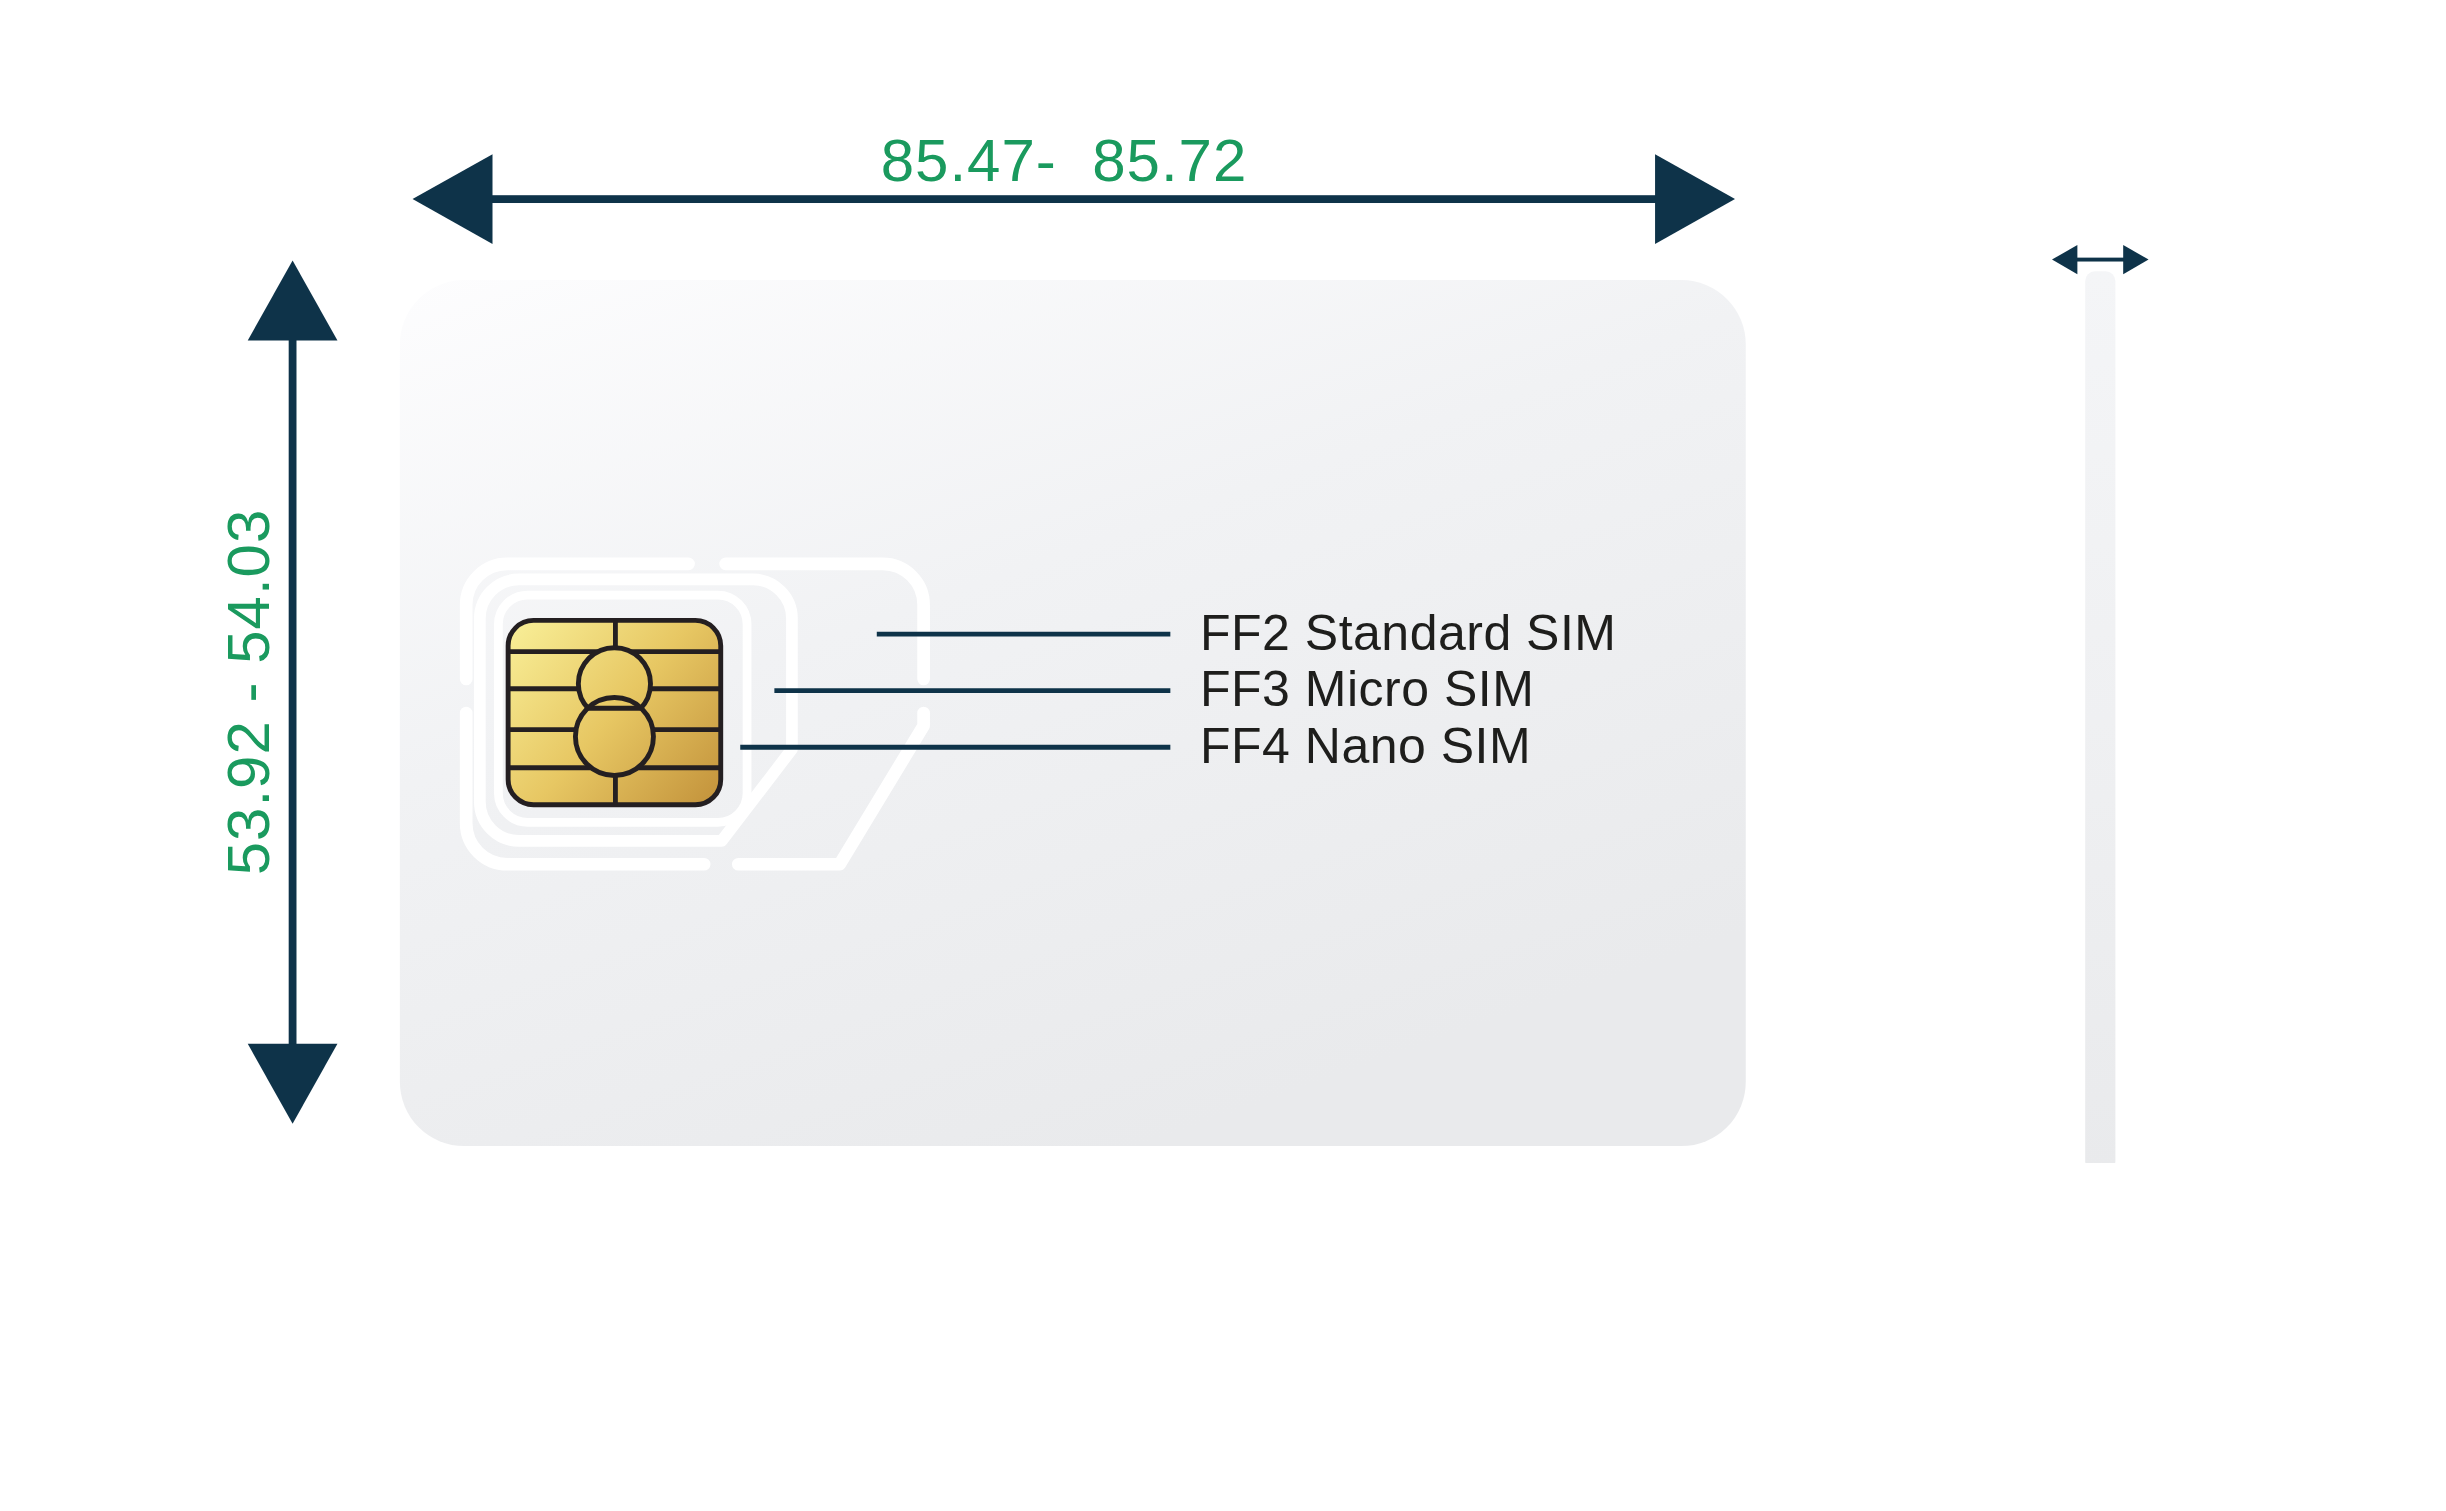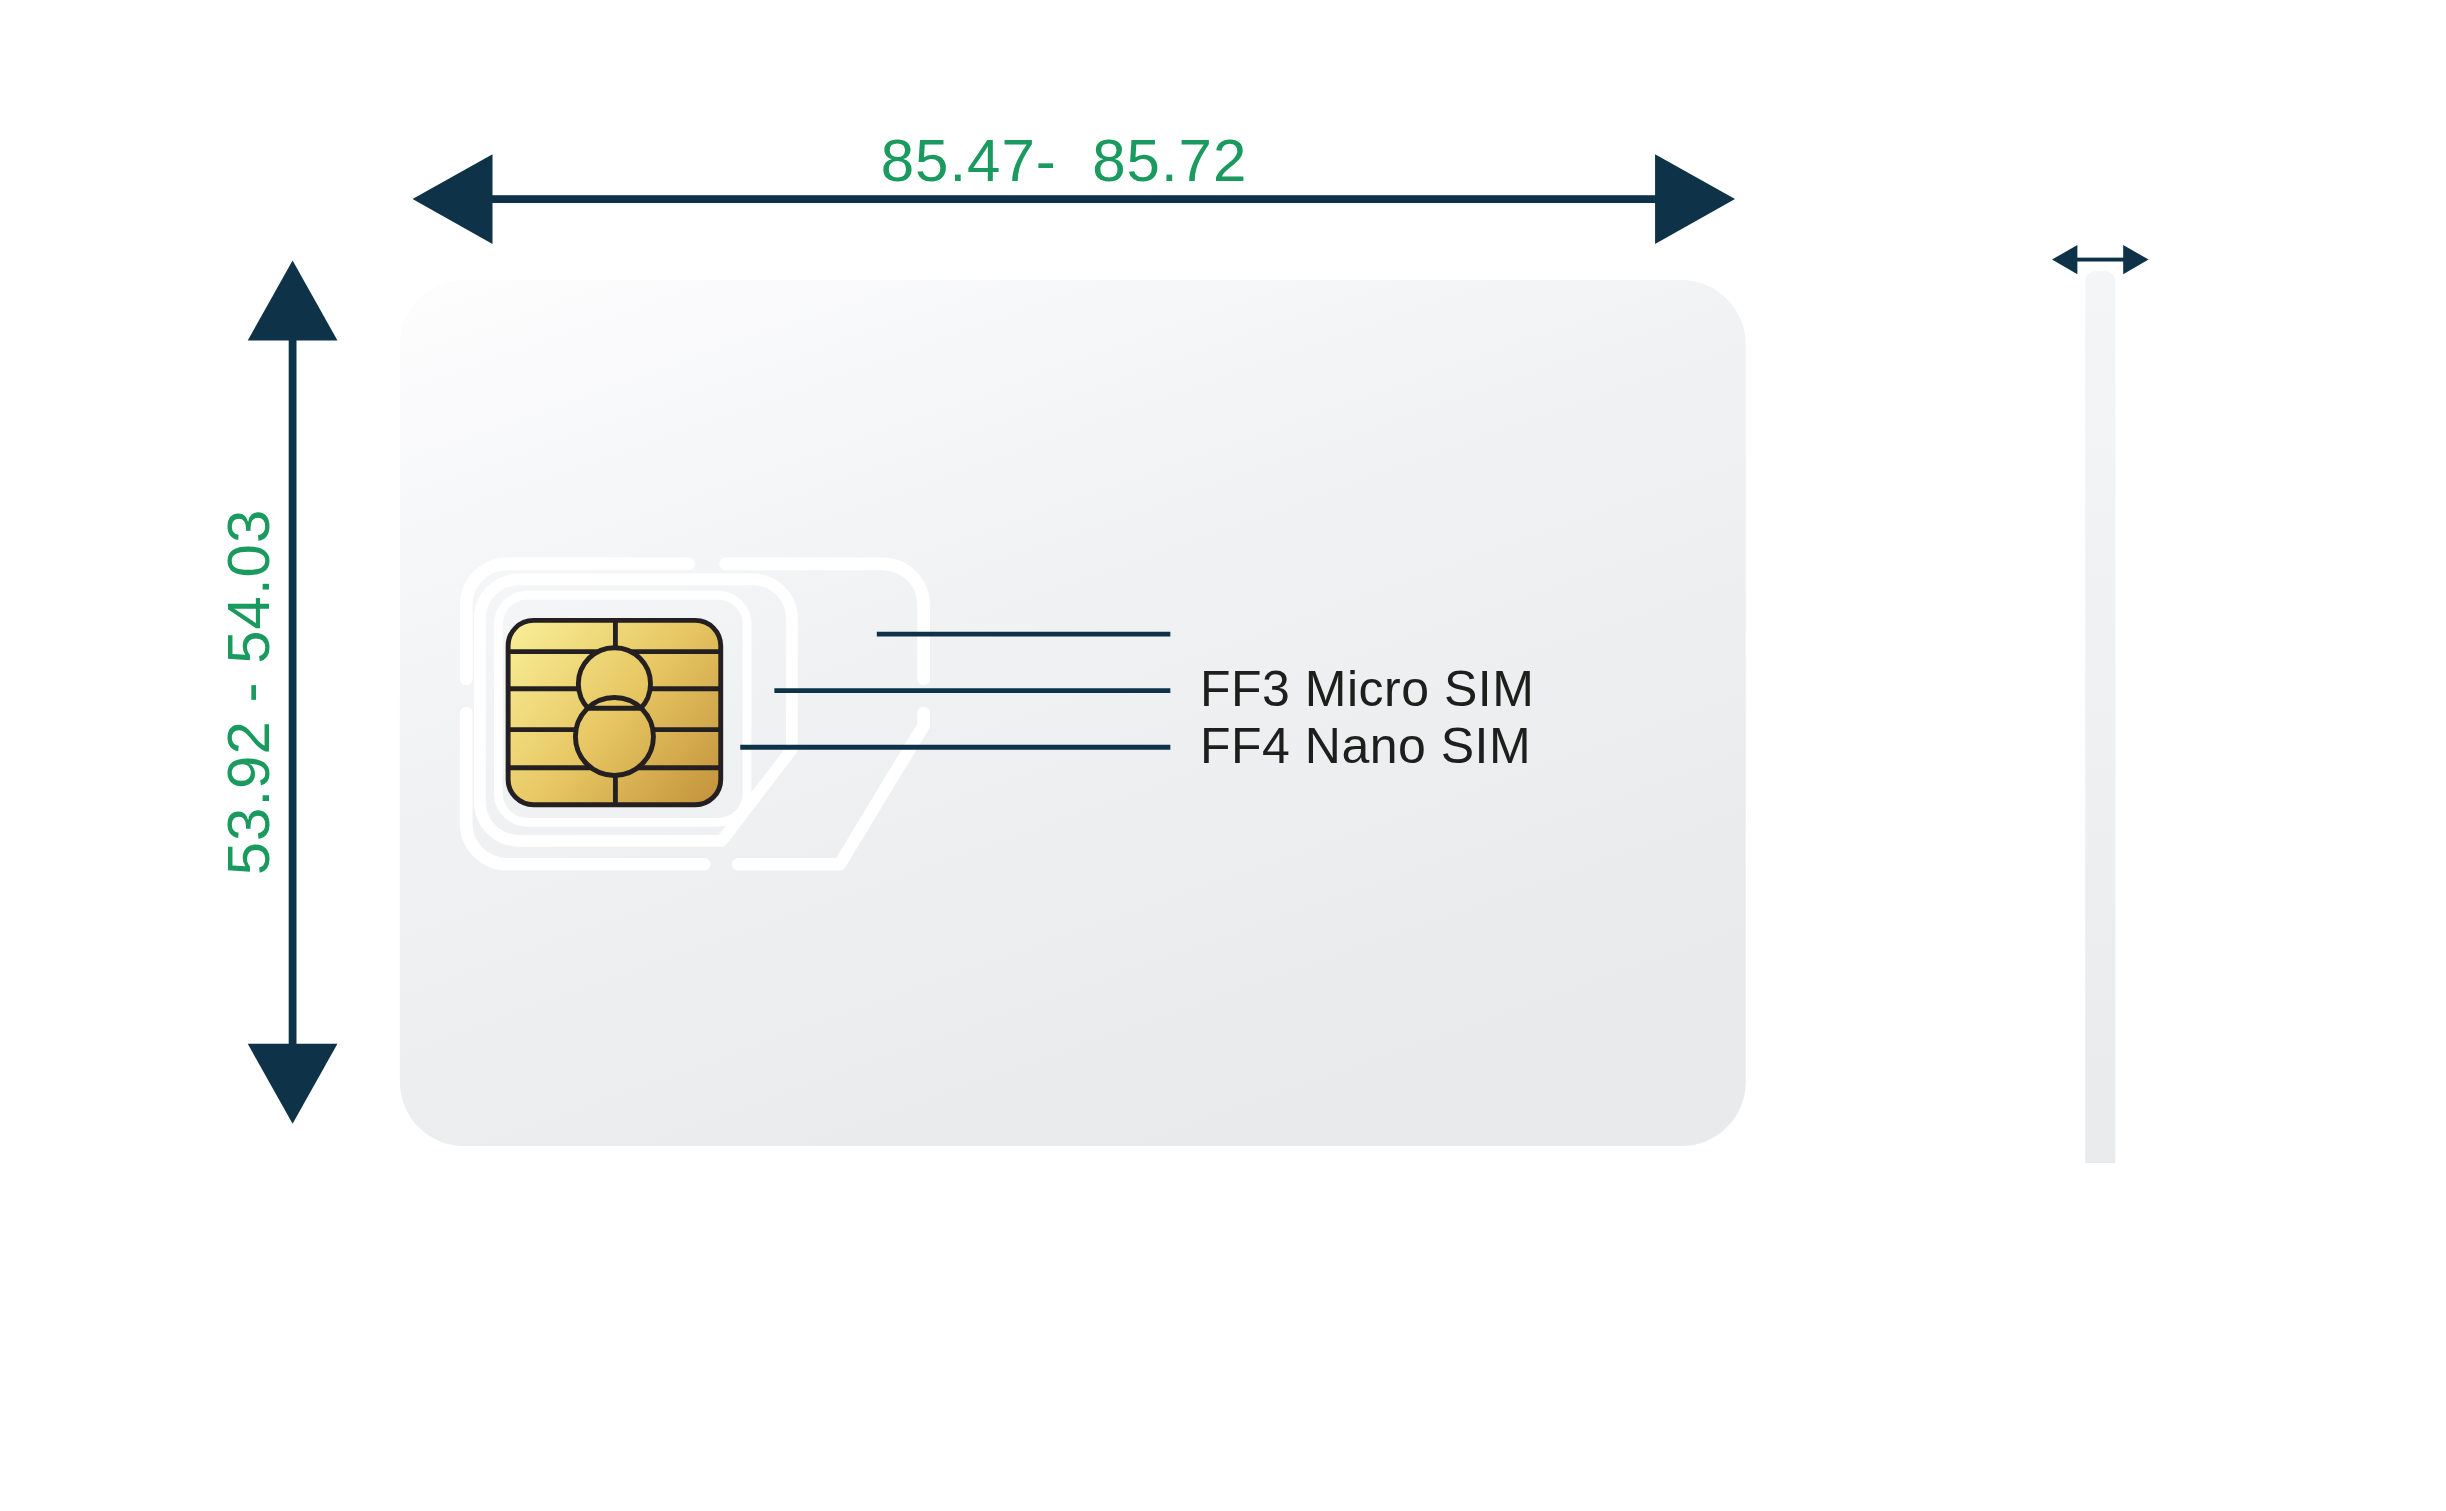--- a/index.html
+++ b/index.html
@@ -119,17 +119,18 @@
     </g>
 
     <rect x="2138" y="278" width="31" height="922" rx="10" fill="url(#barGrad)"></rect>
   </svg>
 
   <div class="dim-label" style="left:1064px; top:160px;">85.47-  85.72</div>
 
   <div class="dim-label vertical" style="left:248px; top:692px;">53.92 - 54.03</div>
 
 
+  <div class="ff-label ff2">FF2 Standard SIM</div>
   <div class="ff-label ff3">FF3 Micro SIM</div>
   <div class="ff-label ff4">FF4 Nano SIM</div>
 
 </div>
 
 
 </body></html>

